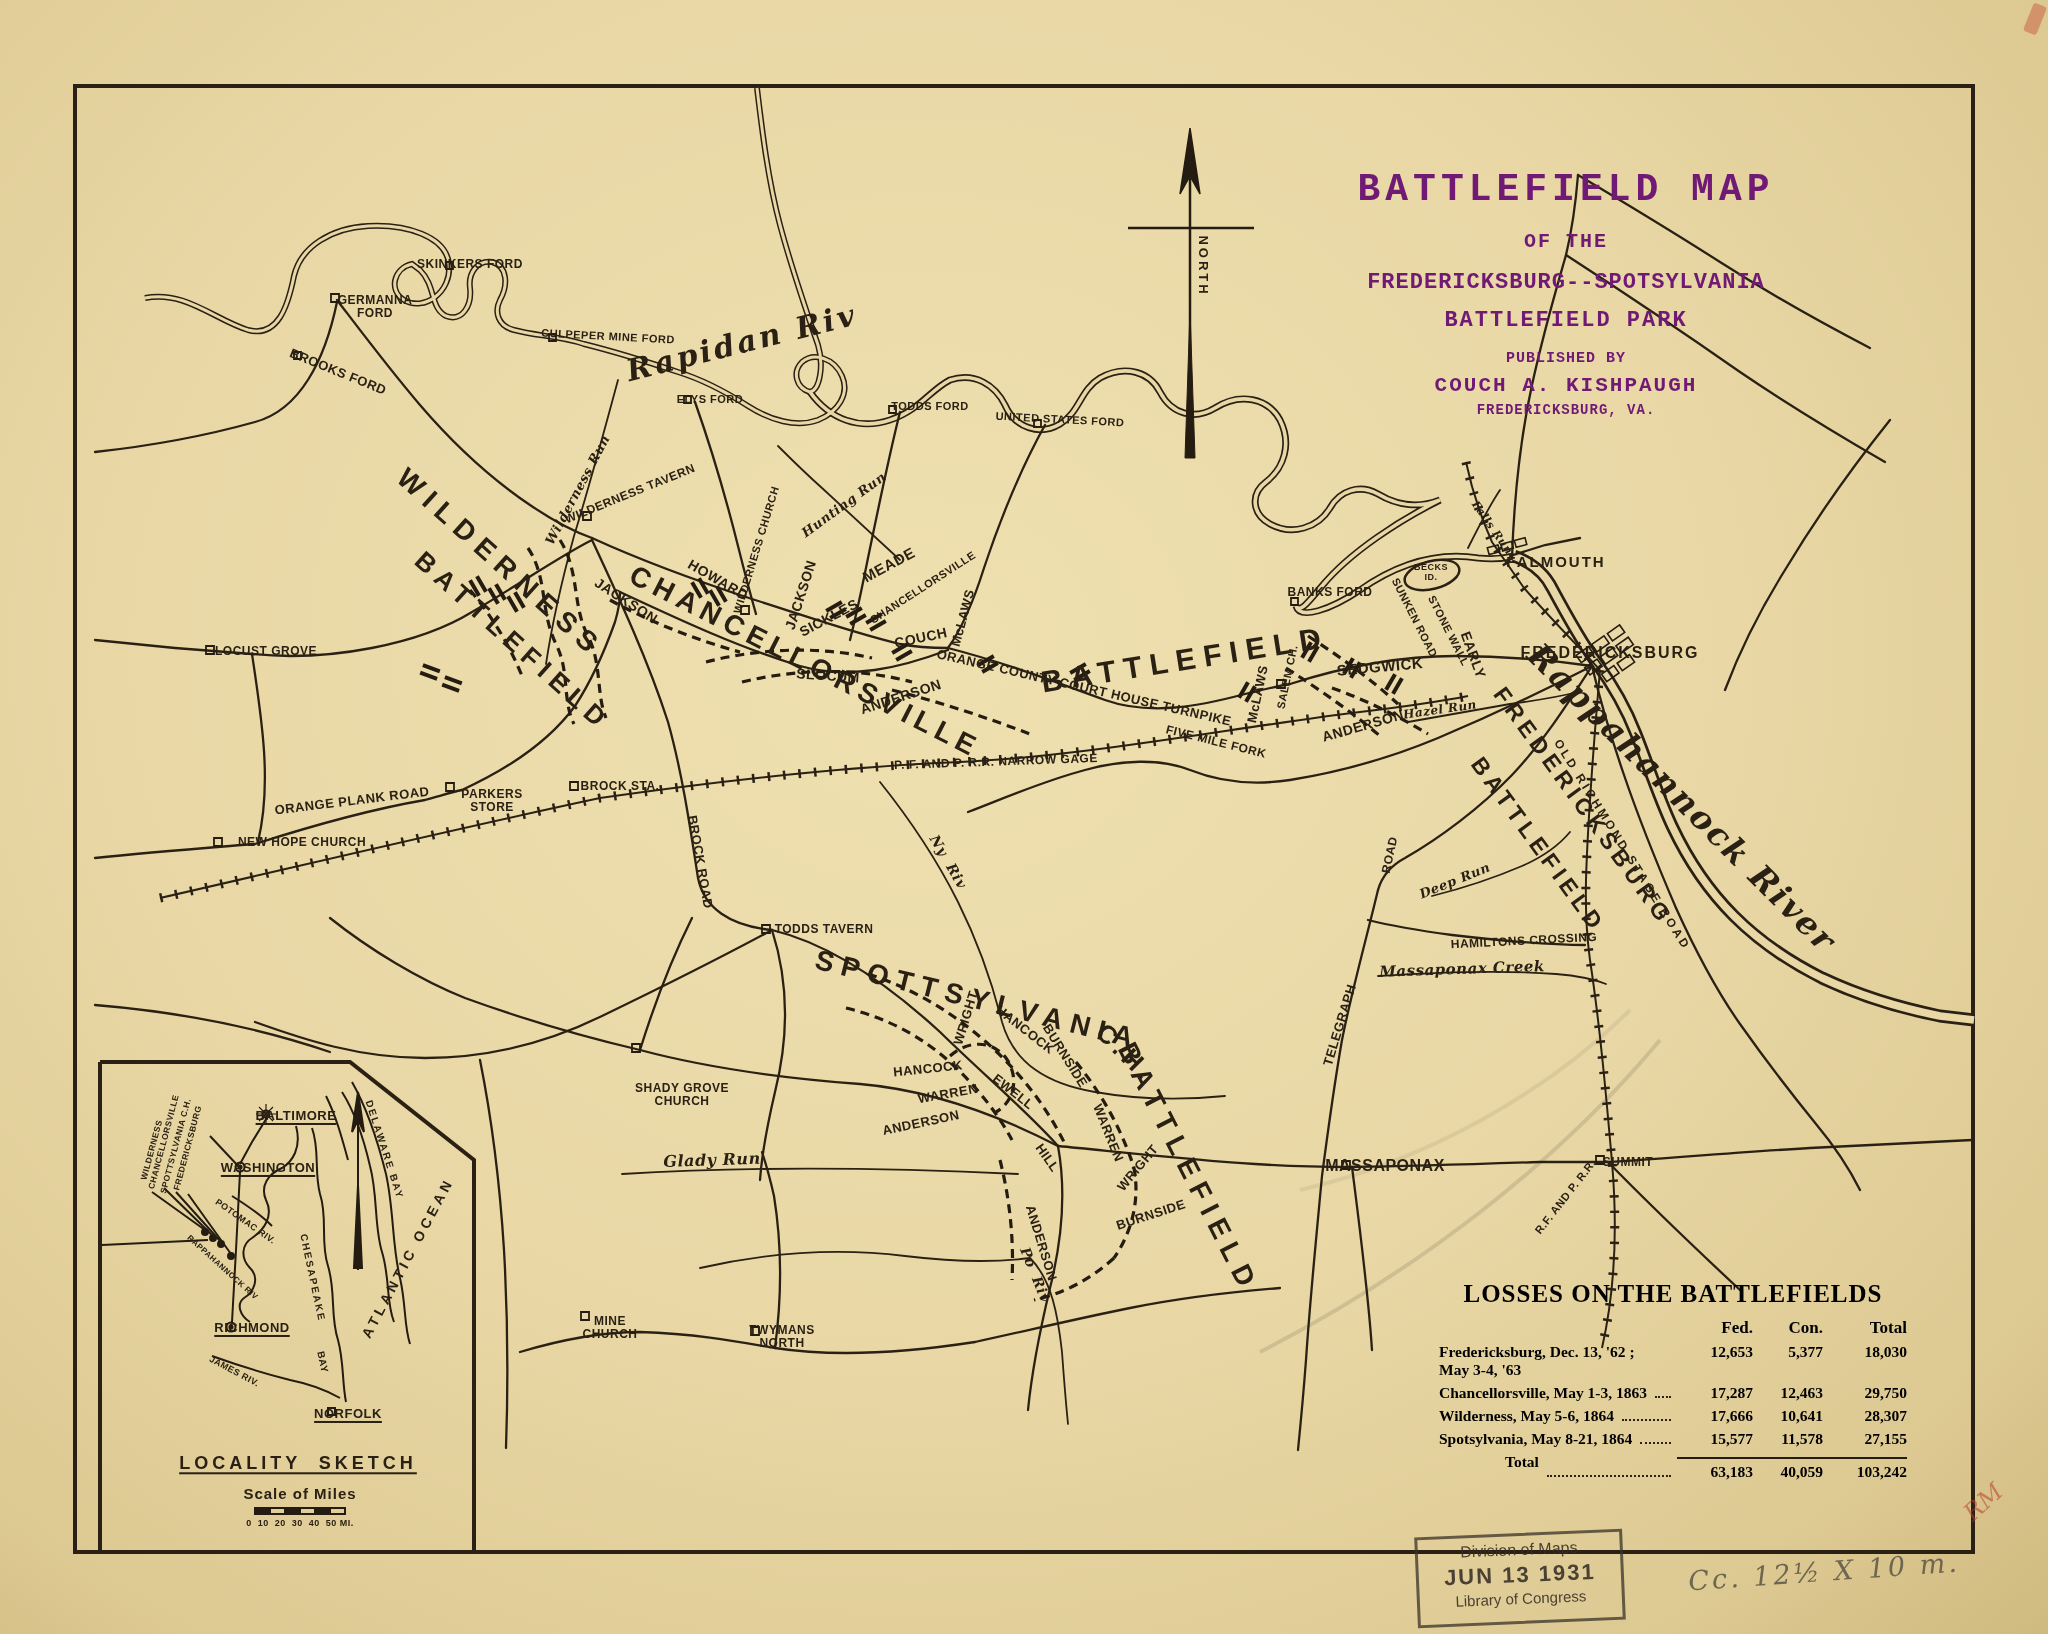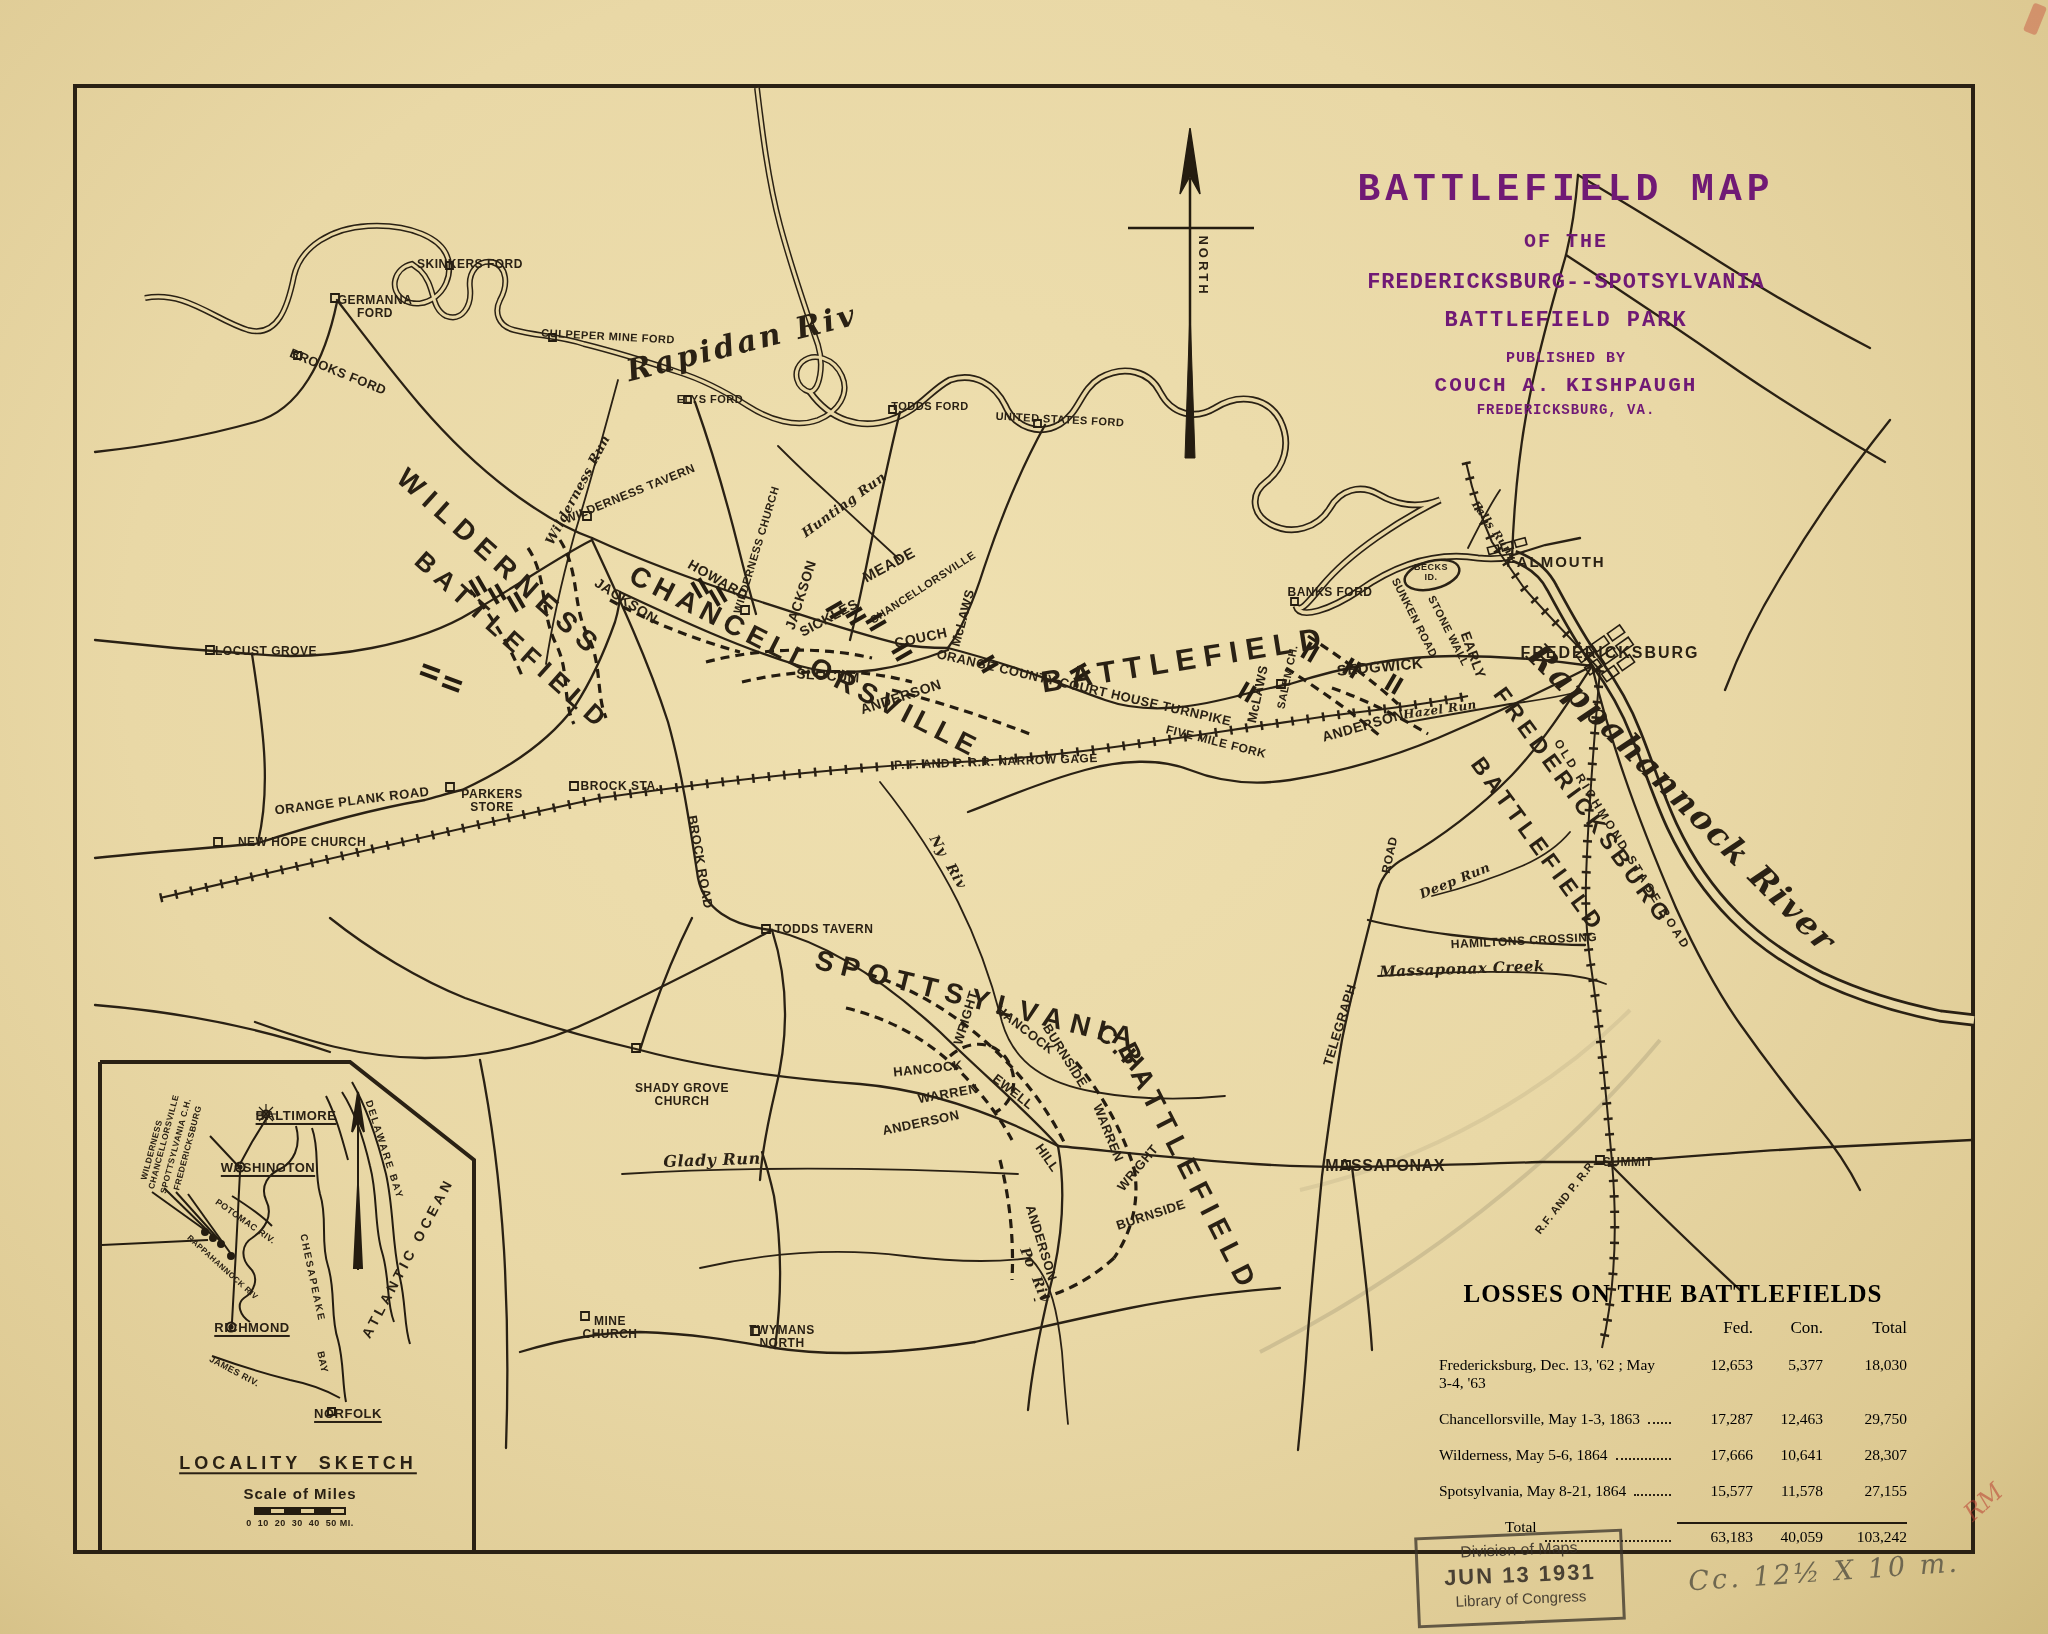--- a/index.html
+++ b/index.html
@@ -20,21 +20,21 @@
   .cmd{font-family:"Liberation Sans",sans-serif;}
   .big{font-family:"Liberation Sans",sans-serif;font-weight:bold;}
   .scr{font-family:"DejaVu Serif",serif;font-style:italic;}
   .u{text-decoration:underline;text-decoration-thickness:1.5px;text-underline-offset:3px;}
   
   .tb{position:absolute;left:1356px;width:420px;text-align:center;color:#701a75;
       font-family:Liberation Mono, monospace;font-weight:bold;}
   
   #losses{position:absolute;left:1439px;top:1280px;width:468px;font-family:"Liberation Serif",serif;color:#000000;}
   #losses .lt-title{text-align:center;font-weight:bold;font-size:25px;letter-spacing:1px;margin-bottom:10px;}
-  .lt-grid{display:grid;grid-template-columns:1fr 76px 70px 84px;row-gap:18px;font-weight:normal;font-size:15.5px;}
+  .lt-grid{display:grid;grid-template-columns:1fr 76px 70px 84px;row-gap:5px;font-weight:bold;font-size:15.5px;}
   .lt-grid .num{text-align:right;}
   .lt-grid .hd{font-size:17px;text-align:right;}
   .nmwrap{display:flex;}
   .ldr{flex:1;border-bottom:2.6px dotted #2a2114;margin:0 6px 4px 8px;}
   .tot-rule{border-top:2.2px solid #241c10;margin-top:4px;padding-top:4px;}
   .tot-name{padding-left:66px;}
   
   #stamp{
     position:absolute;left:1416px;top:1533px;width:186px;padding:5px 8px 14px;
     border:3.5px solid rgba(56,50,40,.75);transform:rotate(-2.4deg);

